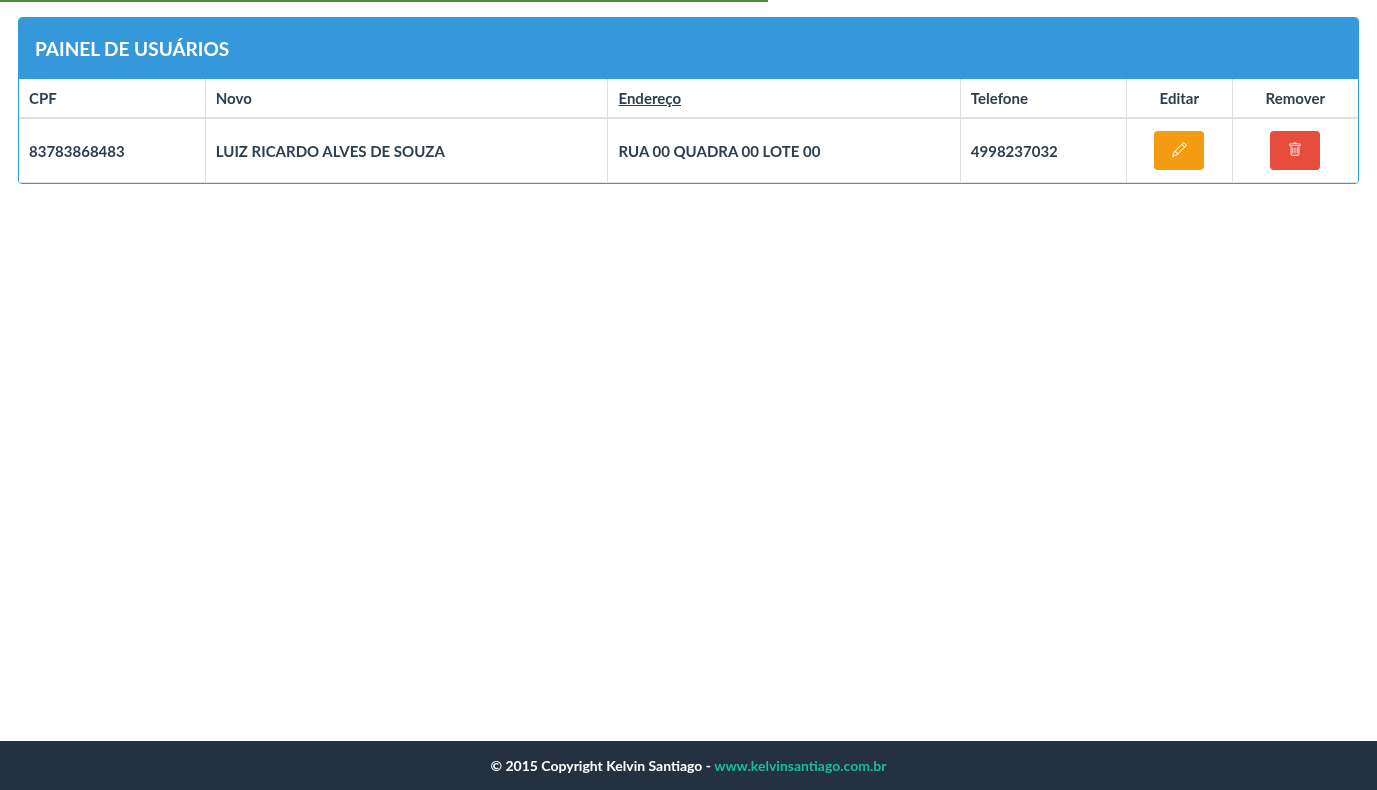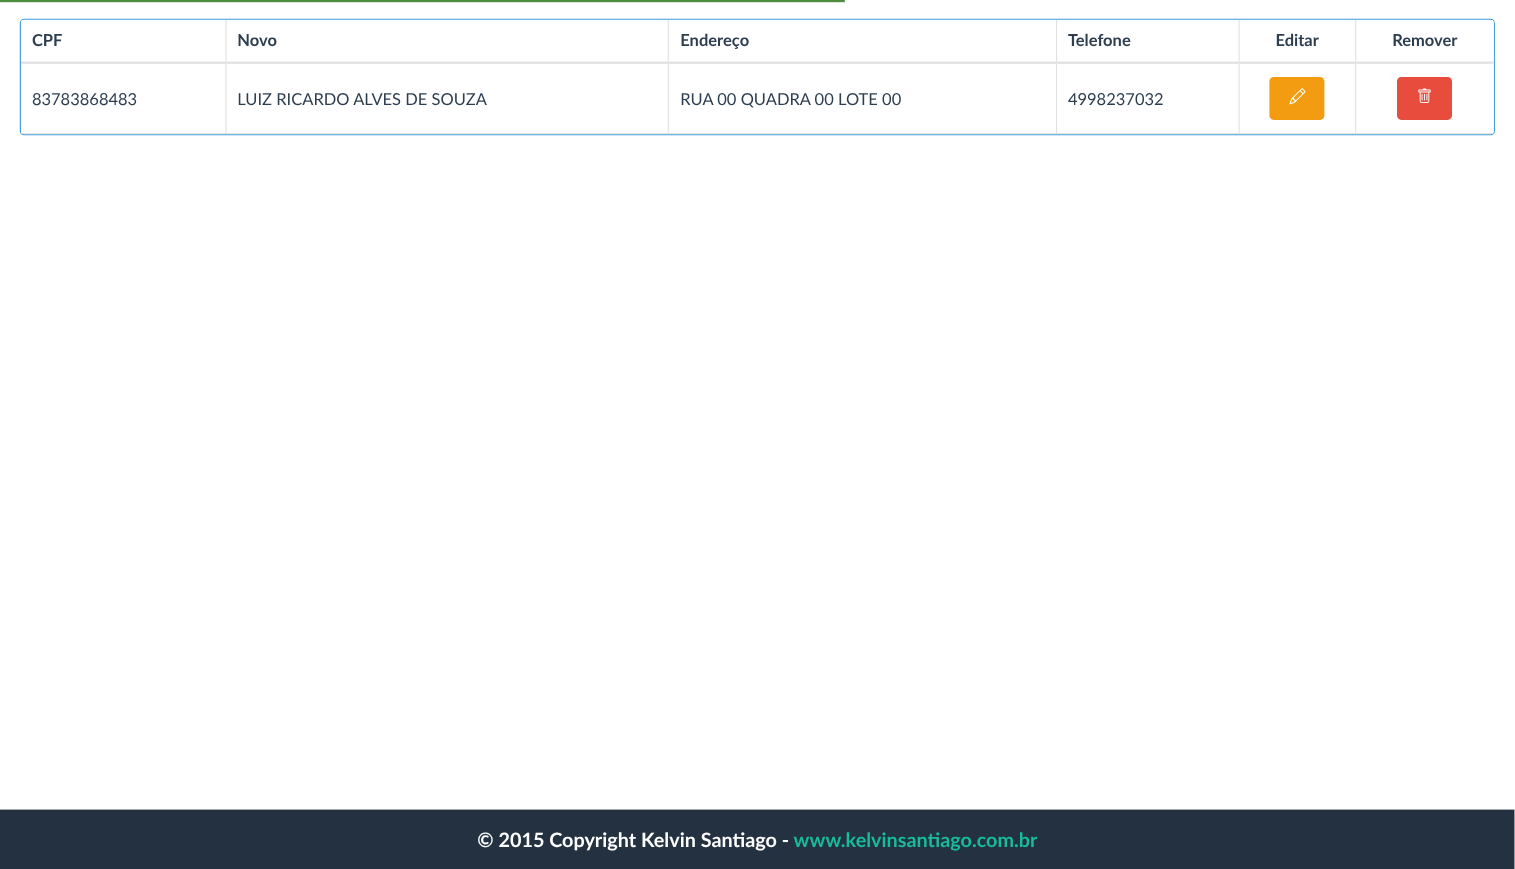--- a/index.html
+++ b/index.html
@@ -50,27 +50,28 @@
       color: #2c3e50;
       vertical-align: middle;
       margin-top: 21px;
     }
     td {
       padding: 12px 10px;
       border-bottom: 1px solid #e0e0e0;
       vertical-align: middle;
       color: #2c3e50;
       font-size: 15px;
+      font-weight: bold;
     }
     th + th, td + td {
       border-left: 1px solid #e0e0e0;
     }
     .col-cpf { width: 185px; }
     .col-nome { width: 400px; }
-    .col-endereco { width: 350px; }
+    .col-endereco { width: 350px; text-decoration: underline; }
     .col-telefone { width: 165px; }
     .col-editar { width: 105px; text-align: center; }
     .col-remover { width: 125px; text-align: center; }
     td.action-cell { text-align: center; }
     .btn {
       display: inline-flex;
       align-items: center;
       justify-content: center;
       border: none;
       border-radius: 4px;
@@ -99,37 +100,38 @@
     .footer {
       position: absolute;
       bottom: 0;
       left: 0;
       right: 0;
       background: #233140;
       color: #fff;
       text-align: center;
       padding: 16px 0;
       font-weight: 700;
-      font-size: 18px;
+      font-size: 14px;
     }
     .footer a {
       color: #18bc9c;
       text-decoration: none;
     }
     .icon {
       display: inline-block;
     }
   </style>
 </head>
 <body>
 
 <div class="top-green-line"></div>
 
 <div class="container">
   <div class="panel">
+    <div class="panel-heading">PAINEL DE USUÁRIOS</div>
     <table>
       <thead>
         <tr>
           <th class="col-cpf">CPF</th>
           <th class="col-nome">Novo</th>
           <th class="col-endereco">Endereço</th>
           <th class="col-telefone">Telefone</th>
           <th class="col-editar">Editar</th>
           <th class="col-remover">Remover</th>
         </tr>

